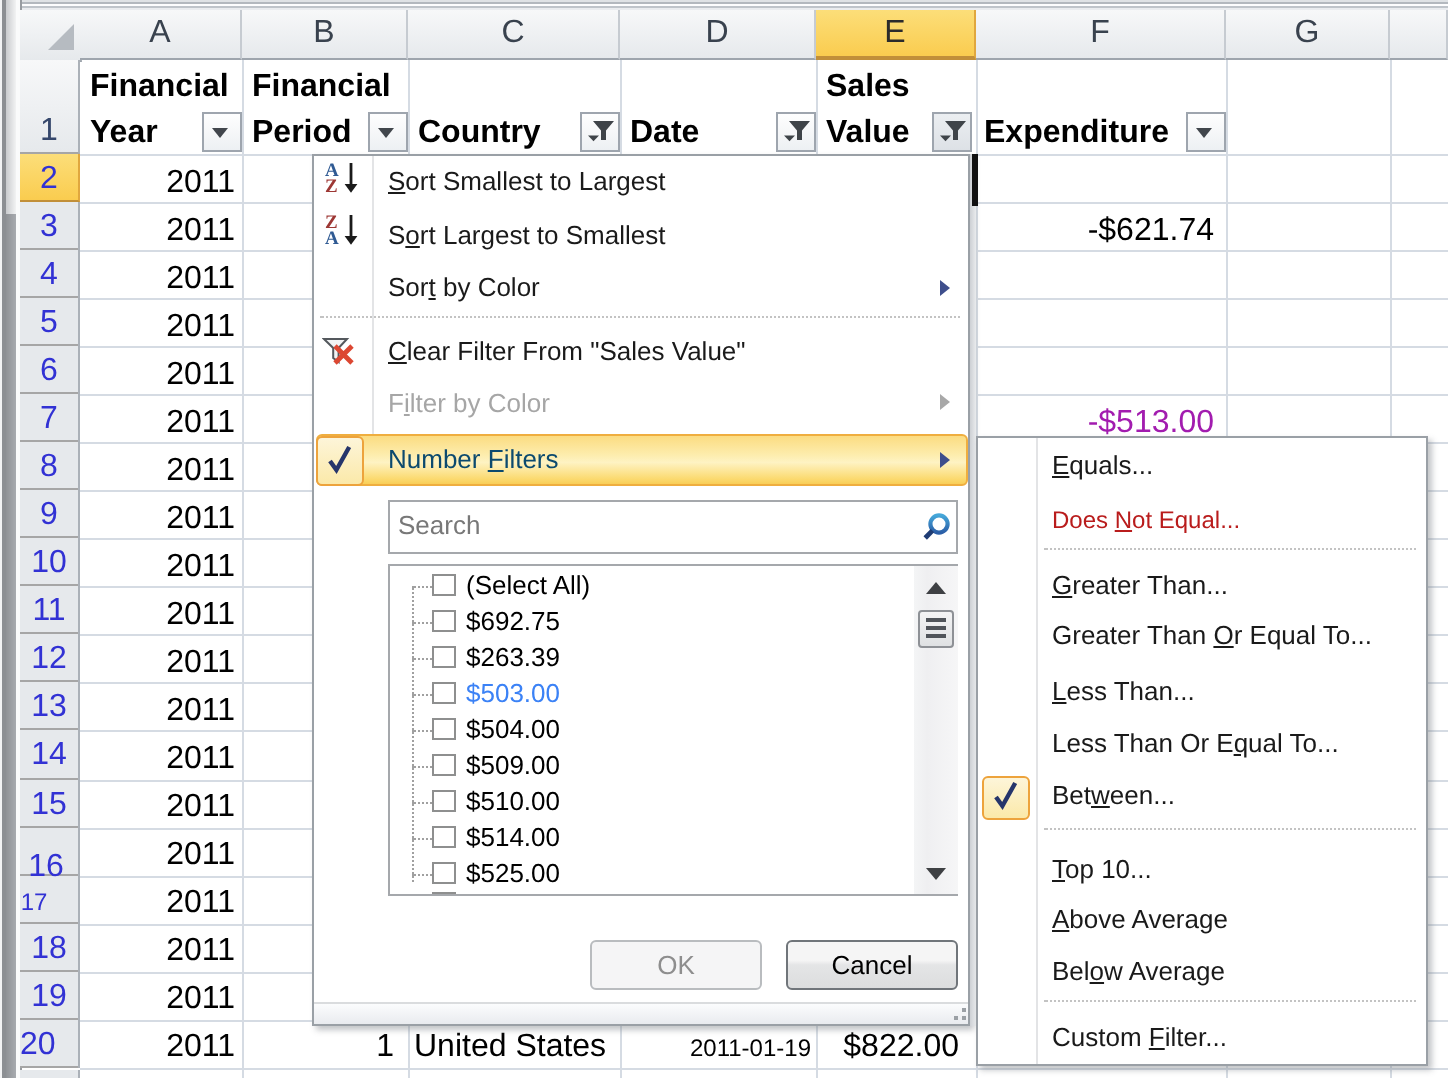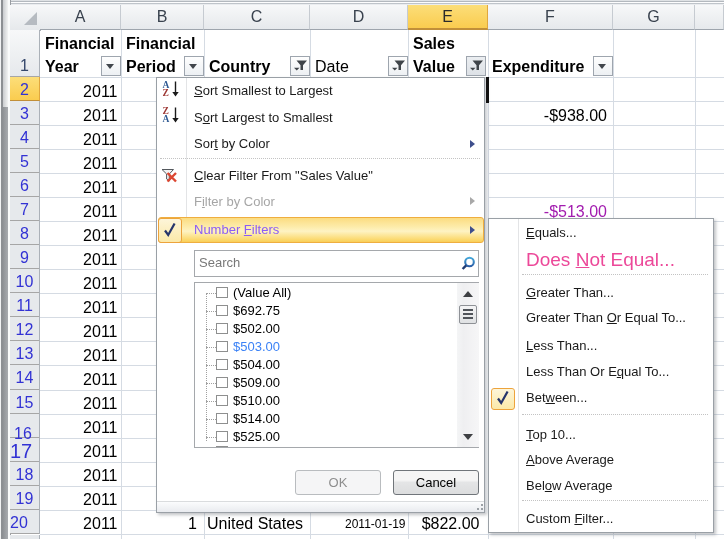--- a/index.html
+++ b/index.html
@@ -86,33 +86,33 @@
 <div class="txt" style="left:10px;top:317.4px;width:29px;color:#3232D4;font-size:16px;text-align:center;line-height:26px">12</div>
 <div class="abs" style="left:10px;top:364.4px;width:29px;height:1px;background:#A6A6A6"></div>
 <div class="txt" style="left:10px;top:341.4px;width:29px;color:#3232D4;font-size:16px;text-align:center;line-height:26px">13</div>
 <div class="abs" style="left:10px;top:388.5px;width:29px;height:1px;background:#A6A6A6"></div>
 <div class="txt" style="left:10px;top:365.4px;width:29px;color:#3232D4;font-size:16px;text-align:center;line-height:26px">14</div>
 <div class="abs" style="left:10px;top:412.5px;width:29px;height:1px;background:#A6A6A6"></div>
 <div class="txt" style="left:10px;top:389.5px;width:29px;color:#3232D4;font-size:16px;text-align:center;line-height:26px">15</div>
 <div class="abs" style="left:10px;top:436.6px;width:29px;height:1px;background:#A6A6A6"></div>
 <div class="txt" style="left:10px;top:421px;width:26px;color:#3232D4;font-size:16px;text-align:center;line-height:26px">16</div>
 <div class="abs" style="left:10px;top:460.6px;width:29px;height:1px;background:#A6A6A6"></div>
-<div class="txt" style="left:10px;top:437.6px;width:14px;color:#3232D4;font-size:20px;text-align:center;line-height:26px">17</div>
+<div class="txt" style="left:10px;top:437.6px;width:14px;color:#3232D4;font-size:12px;text-align:center;line-height:26px">17</div>
 <div class="abs" style="left:10px;top:484.6px;width:29px;height:1px;background:#A6A6A6"></div>
 <div class="txt" style="left:10px;top:461.6px;width:29px;color:#3232D4;font-size:16px;text-align:center;line-height:26px">18</div>
 <div class="abs" style="left:10px;top:508.7px;width:29px;height:1px;background:#A6A6A6"></div>
 <div class="txt" style="left:10px;top:485.6px;width:29px;color:#3232D4;font-size:16px;text-align:center;line-height:26px">19</div>
 <div class="abs" style="left:10px;top:532.7px;width:29px;height:1px;background:#A6A6A6"></div>
 <div class="txt" style="left:10px;top:509.7px;width:16px;color:#3232D4;font-size:16px;text-align:right;line-height:26px">20</div>
 <div class="abs" style="left:10px;top:534.7px;width:30px;height:5.3px;background:#E6E9EC;border-right:1px solid #ABB1B8;box-sizing:border-box"></div>
 <div class="txt" style="left:10px;top:536.7px;width:29px;color:#3232D4;font-size:16px;text-align:center;line-height:19px">21</div>
 <div class="txt" style="left:45px;top:32px;font-size:16px;font-weight:bold;color:#000;line-height:23px">Financial<br>Year</div>
 <div class="txt" style="left:126px;top:32px;font-size:16px;font-weight:bold;color:#000;line-height:23px">Financial<br>Period</div>
 <div class="txt" style="left:209px;top:55px;font-size:16px;font-weight:bold;color:#000;line-height:23px">Country</div>
-<div class="txt" style="left:315px;top:55px;font-size:16px;font-weight:normal;color:#000;line-height:23px">Date</div>
+<div class="txt" style="left:315px;top:55px;font-size:16px;font-weight:bold;color:#000;line-height:23px">Date</div>
 <div class="txt" style="left:413px;top:32px;font-size:16px;font-weight:bold;color:#000;line-height:23px">Sales<br>Value</div>
 <div class="txt" style="left:492px;top:55px;font-size:16px;font-weight:bold;color:#000;line-height:23px">Expenditure</div>
 <div class="abs" style="left:100.5px;top:55.5px;width:20px;height:20px;background:linear-gradient(#FEFEFE,#EDF0F3);border:1.5px solid #9EA5AE;box-sizing:border-box"></div>
 <div class="abs" style="left:106.0px;top:63.5px;width:0;height:0;border-left:4.5px solid transparent;border-right:4.5px solid transparent;border-top:5px solid #41464C"></div>
 <div class="abs" style="left:183.5px;top:55.5px;width:20px;height:20px;background:linear-gradient(#FEFEFE,#EDF0F3);border:1.5px solid #9EA5AE;box-sizing:border-box"></div>
 <div class="abs" style="left:189.0px;top:63.5px;width:0;height:0;border-left:4.5px solid transparent;border-right:4.5px solid transparent;border-top:5px solid #41464C"></div>
 <div class="abs" style="left:289.5px;top:55.5px;width:20px;height:20px;background:linear-gradient(#FEFEFE,#EDF0F3);border:1.5px solid #9EA5AE;box-sizing:border-box"></div>
 <svg class="abs" style="left:291.5px;top:57.5px" width="16" height="16" viewBox="0 0 16 16">
     <path d="M4.5 2.5 L15 2.5 L11 7.3 L11 12 L8.5 12 L8.5 7.3 Z" fill="#3F4449"></path>
     <path d="M2 9.8 L7.5 9.8 L4.75 12.6 Z" fill="#3F4449"></path>
@@ -141,42 +141,42 @@
 <div class="txt" style="right:606.5px;top:295.8px;font-size:16px;color:#000;line-height:24.0px">2011</div>
 <div class="txt" style="right:606.5px;top:319.9px;font-size:16px;color:#000;line-height:24.0px">2011</div>
 <div class="txt" style="right:606.5px;top:343.9px;font-size:16px;color:#000;line-height:24.0px">2011</div>
 <div class="txt" style="right:606.5px;top:367.9px;font-size:16px;color:#000;line-height:24.0px">2011</div>
 <div class="txt" style="right:606.5px;top:392.0px;font-size:16px;color:#000;line-height:24.0px">2011</div>
 <div class="txt" style="right:606.5px;top:416.0px;font-size:16px;color:#000;line-height:24.0px">2011</div>
 <div class="txt" style="right:606.5px;top:440.1px;font-size:16px;color:#000;line-height:24.0px">2011</div>
 <div class="txt" style="right:606.5px;top:464.1px;font-size:16px;color:#000;line-height:24.0px">2011</div>
 <div class="txt" style="right:606.5px;top:488.1px;font-size:16px;color:#000;line-height:24.0px">2011</div>
 <div class="txt" style="right:606.5px;top:512.2px;font-size:16px;color:#000;line-height:24.0px">2011</div>
-<div class="txt" style="right:117px;top:103.5px;font-size:16px;color:#000;line-height:24.0px">-$938.00</div>
+<div class="txt" style="right:117px;top:103.5px;font-size:16px;color:#000;line-height:24.0px">-$621.74</div>
 <div class="txt" style="right:117px;top:199.7px;font-size:16px;color:#a21caf;line-height:24.0px">-$513.00</div>
 <div class="txt" style="right:527px;top:512.2px;font-size:16px;color:#000;line-height:24.0px">1</div>
 <div class="txt" style="left:207px;top:512.2px;font-size:16px;color:#000;line-height:24.0px">United States</div>
 <div class="txt" style="right:318.5px;top:512.2px;font-size:12px;color:#000;line-height:24.0px">2011-01-19</div>
 <div class="txt" style="right:244.5px;top:512.2px;font-size:16px;color:#000;line-height:24.0px">$822.00</div>
 <div class="abs" style="left:156px;top:77px;width:329px;height:435.5px;background:#fff;border:1px solid #9AA0A6;box-sizing:border-box;box-shadow:2px 2px 3px rgba(120,124,130,0.45)"></div>
 <div class="abs" style="left:485px;top:77px;width:3px;height:435.5px;background:linear-gradient(to right,#CDD0D4,#E9EBED)"></div>
 <div class="abs" style="left:486px;top:76.5px;width:3px;height:26.5px;background:#111"></div>
 <div class="abs" style="left:186px;top:78px;width:1px;height:139px;background:#E3E4E6"></div>
 <div class="txt" style="left:194px;top:82px;font-size:13px;color:#1A1A1A;line-height:18px"><u>S</u>ort Smallest to Largest</div>
 <div class="txt" style="left:194px;top:108.5px;font-size:13px;color:#1A1A1A;line-height:18px">S<u>o</u>rt Largest to Smallest</div>
 <div class="txt" style="left:194px;top:134.5px;font-size:13px;color:#1A1A1A;line-height:18px">Sor<u>t</u> by Color</div>
 <div class="abs" style="left:160px;top:158px;width:320px;height:0;border-top:1px dotted #C3C3C3"></div>
 <div class="txt" style="left:194px;top:166.5px;font-size:13px;color:#1A1A1A;line-height:18px"><u>C</u>lear Filter From "Sales Value"</div>
 <div class="txt" style="left:194px;top:192.5px;font-size:13px;color:#A6A6A6;line-height:18px">F<u>i</u>lter by Color</div>
 <div class="abs" style="left:157.5px;top:217px;width:326px;height:26px;background:linear-gradient(#FBDC81 0%,#FDEDAE 40%,#FEF3C3 55%,#FBD96E 90%,#F9CE58 100%);border:1px solid #EFAE3F;border-radius:3px;box-sizing:border-box"></div>
 <div class="abs" style="left:158px;top:217.5px;width:24px;height:25px;background:linear-gradient(#FDF5D9,#FBE9A9);border:1px solid #EDA33C;border-radius:3px;box-sizing:border-box"></div>
 <svg class="abs" style="left:162px;top:221px" width="16" height="17" viewBox="0 0 16 17">
     <path d="M3 9.5 L6.2 14 L12.6 2.5" fill="none" stroke="#26356B" stroke-width="2.2"></path>
   </svg>
-<div class="txt" style="left:194px;top:221px;font-size:13px;color:#8b5cf6;line-height:18px">Number <u>F</u>ilters</div>
+<div class="txt" style="left:194px;top:221px;font-size:13px;color:#0c4a6e;line-height:18px">Number <u>F</u>ilters</div>
 <div class="abs" style="left:469.5px;top:139.7px;width:0;height:0;border-top:4.3px solid transparent;border-bottom:4.3px solid transparent;border-left:5px solid #3E4E8C"></div>
 <div class="abs" style="left:469.5px;top:197.2px;width:0;height:0;border-top:4.3px solid transparent;border-bottom:4.3px solid transparent;border-left:5px solid #A8A8A8"></div>
 <div class="abs" style="left:469.5px;top:225.7px;width:0;height:0;border-top:4.3px solid transparent;border-bottom:4.3px solid transparent;border-left:5px solid #3E4E8C"></div>
 <svg class="abs" style="left:160.5px;top:81px" width="20" height="17" viewBox="0 0 20 17">
     <text x="1.5" y="7.2" font-family="Liberation Serif,serif" font-weight="bold" font-size="9.5" fill="#2F5A93">A</text>
     <text x="1.5" y="15.2" font-family="Liberation Serif,serif" font-weight="bold" font-size="9.5" fill="#9D3734">Z</text>
     <line x1="14.5" y1="0.5" x2="14.5" y2="11.5" stroke="#1A1A1A" stroke-width="1.4"></line>
     <path d="M11.3 11 L17.7 11 L14.5 15.4 Z" fill="#1A1A1A"></path>
   </svg>
 <svg class="abs" style="left:160.5px;top:107px" width="20" height="17" viewBox="0 0 20 17">
@@ -198,27 +198,27 @@
         <stop offset="1" stop-color="#2B5EA7"></stop>
       </linearGradient>
     </defs>
     <circle cx="10.5" cy="9" r="4.3" fill="none" stroke="url(#mg)" stroke-width="2.1"></circle>
     <line x1="7.2" y1="12.3" x2="3.6" y2="16" stroke="#1F3C74" stroke-width="2.4"></line>
   </svg>
 <div class="abs" style="left:194px;top:282px;width:285px;height:166px;background:#fff;border:1px solid #A5A8AC;box-sizing:border-box;overflow:hidden"></div>
 <div class="abs" style="left:206px;top:292.5px;width:1px;height:148.0px;border-left:1px dotted #A0A0A0"></div>
 <div class="abs" style="left:206px;top:292.5px;width:10px;height:1px;border-top:1px dotted #A0A0A0"></div>
 <div class="abs" style="left:216px;top:286.8px;width:11.5px;height:11.5px;background:#fff;border:1px solid #8E8F8F;box-sizing:border-box"></div>
-<div class="txt" style="left:233px;top:283.5px;font-size:13px;color:#000;line-height:18px">(Value All)</div>
+<div class="txt" style="left:233px;top:283.5px;font-size:13px;color:#000;line-height:18px">(Select All)</div>
 <div class="abs" style="left:206px;top:310.5px;width:10px;height:1px;border-top:1px dotted #A0A0A0"></div>
 <div class="abs" style="left:216px;top:304.8px;width:11.5px;height:11.5px;background:#fff;border:1px solid #8E8F8F;box-sizing:border-box"></div>
 <div class="txt" style="left:233px;top:301.5px;font-size:13px;color:#000;line-height:18px">$692.75</div>
 <div class="abs" style="left:206px;top:328.5px;width:10px;height:1px;border-top:1px dotted #A0A0A0"></div>
 <div class="abs" style="left:216px;top:322.8px;width:11.5px;height:11.5px;background:#fff;border:1px solid #8E8F8F;box-sizing:border-box"></div>
-<div class="txt" style="left:233px;top:319.5px;font-size:13px;color:#000;line-height:18px">$502.00</div>
+<div class="txt" style="left:233px;top:319.5px;font-size:13px;color:#000;line-height:18px">$263.39</div>
 <div class="abs" style="left:206px;top:346.5px;width:10px;height:1px;border-top:1px dotted #A0A0A0"></div>
 <div class="abs" style="left:216px;top:340.8px;width:11.5px;height:11.5px;background:#fff;border:1px solid #8E8F8F;box-sizing:border-box"></div>
 <div class="txt" style="left:233px;top:337.5px;font-size:13px;color:#3b82f6;line-height:18px">$503.00</div>
 <div class="abs" style="left:206px;top:364.5px;width:10px;height:1px;border-top:1px dotted #A0A0A0"></div>
 <div class="abs" style="left:216px;top:358.8px;width:11.5px;height:11.5px;background:#fff;border:1px solid #8E8F8F;box-sizing:border-box"></div>
 <div class="txt" style="left:233px;top:355.5px;font-size:13px;color:#000;line-height:18px">$504.00</div>
 <div class="abs" style="left:206px;top:382.5px;width:10px;height:1px;border-top:1px dotted #A0A0A0"></div>
 <div class="abs" style="left:216px;top:376.8px;width:11.5px;height:11.5px;background:#fff;border:1px solid #8E8F8F;box-sizing:border-box"></div>
 <div class="txt" style="left:233px;top:373.5px;font-size:13px;color:#000;line-height:18px">$509.00</div>
 <div class="abs" style="left:206px;top:400.5px;width:10px;height:1px;border-top:1px dotted #A0A0A0"></div>
@@ -240,21 +240,21 @@
 <div class="abs" style="left:462.5px;top:317px;width:10px;height:1.5px;background:#50545A"></div>
 <div class="abs" style="left:295px;top:470px;width:86px;height:25px;background:#F5F5F6;border:1px solid #B9BCBF;border-radius:3px;box-sizing:border-box;color:#8E8E8E;font-size:13px;text-align:center;line-height:23px">OK</div>
 <div class="abs" style="left:393px;top:469.5px;width:86px;height:25.5px;background:linear-gradient(#F5F5F5 40%,#E4E5E6 50%,#DCDDDE);border:1px solid #70757A;border-radius:3px;box-sizing:border-box;color:#000;font-size:13px;text-align:center;line-height:23px">Cancel</div>
 <div class="abs" style="left:157px;top:501px;width:327px;height:11px;background:linear-gradient(#FBFCFD,#E9EBEF);border-top:1px solid #DADCDE;box-sizing:border-box"></div>
 <div class="abs" style="left:480.5px;top:503.5px;width:2px;height:2px;background:#9BA0A5"></div>
 <div class="abs" style="left:480.5px;top:507.5px;width:2px;height:2px;background:#9BA0A5"></div>
 <div class="abs" style="left:476.5px;top:507.5px;width:2px;height:2px;background:#9BA0A5"></div>
 <div class="abs" style="left:488px;top:218px;width:225.5px;height:315px;background:#fff;border:1px solid #9AA0A6;box-sizing:border-box;box-shadow:2px 2px 3px rgba(120,124,130,0.45)"></div>
 <div class="abs" style="left:517.5px;top:219px;width:1px;height:313px;background:#E3E4E6"></div>
 <div class="txt" style="left:526px;top:223.5px;font-size:13px;color:#1A1A1A;line-height:18px"><u>E</u>quals...</div>
-<div class="txt" style="left:526px;top:251px;font-size:19px;color:#ec4899;line-height:18px">Does <u>N</u>ot Equal...</div>
+<div class="txt" style="left:526px;top:251px;font-size:12px;color:#b91c1c;line-height:18px">Does <u>N</u>ot Equal...</div>
 <div class="abs" style="left:522px;top:274px;width:186px;height:0;border-top:1px dotted #C3C3C3"></div>
 <div class="txt" style="left:526px;top:283.5px;font-size:13px;color:#1A1A1A;line-height:18px"><u>G</u>reater Than...</div>
 <div class="txt" style="left:526px;top:309px;font-size:13px;color:#1A1A1A;line-height:18px">Greater Than <u>O</u>r Equal To...</div>
 <div class="txt" style="left:526px;top:337px;font-size:13px;color:#1A1A1A;line-height:18px"><u>L</u>ess Than...</div>
 <div class="txt" style="left:526px;top:363px;font-size:13px;color:#1A1A1A;line-height:18px">Less Than Or E<u>q</u>ual To...</div>
 <div class="abs" style="left:491px;top:387.5px;width:24px;height:22px;background:linear-gradient(#FDF5D9,#FBE9A9);border:1px solid #EDA33C;border-radius:3px;box-sizing:border-box"></div>
 <svg class="abs" style="left:494.5px;top:389px" width="16" height="17" viewBox="0 0 16 17">
     <path d="M3 9.5 L6.2 14 L12.6 2.5" fill="none" stroke="#26356B" stroke-width="2.2"></path>
   </svg>
 <div class="txt" style="left:526px;top:389px;font-size:13px;color:#1A1A1A;line-height:18px">Bet<u>w</u>een...</div>

